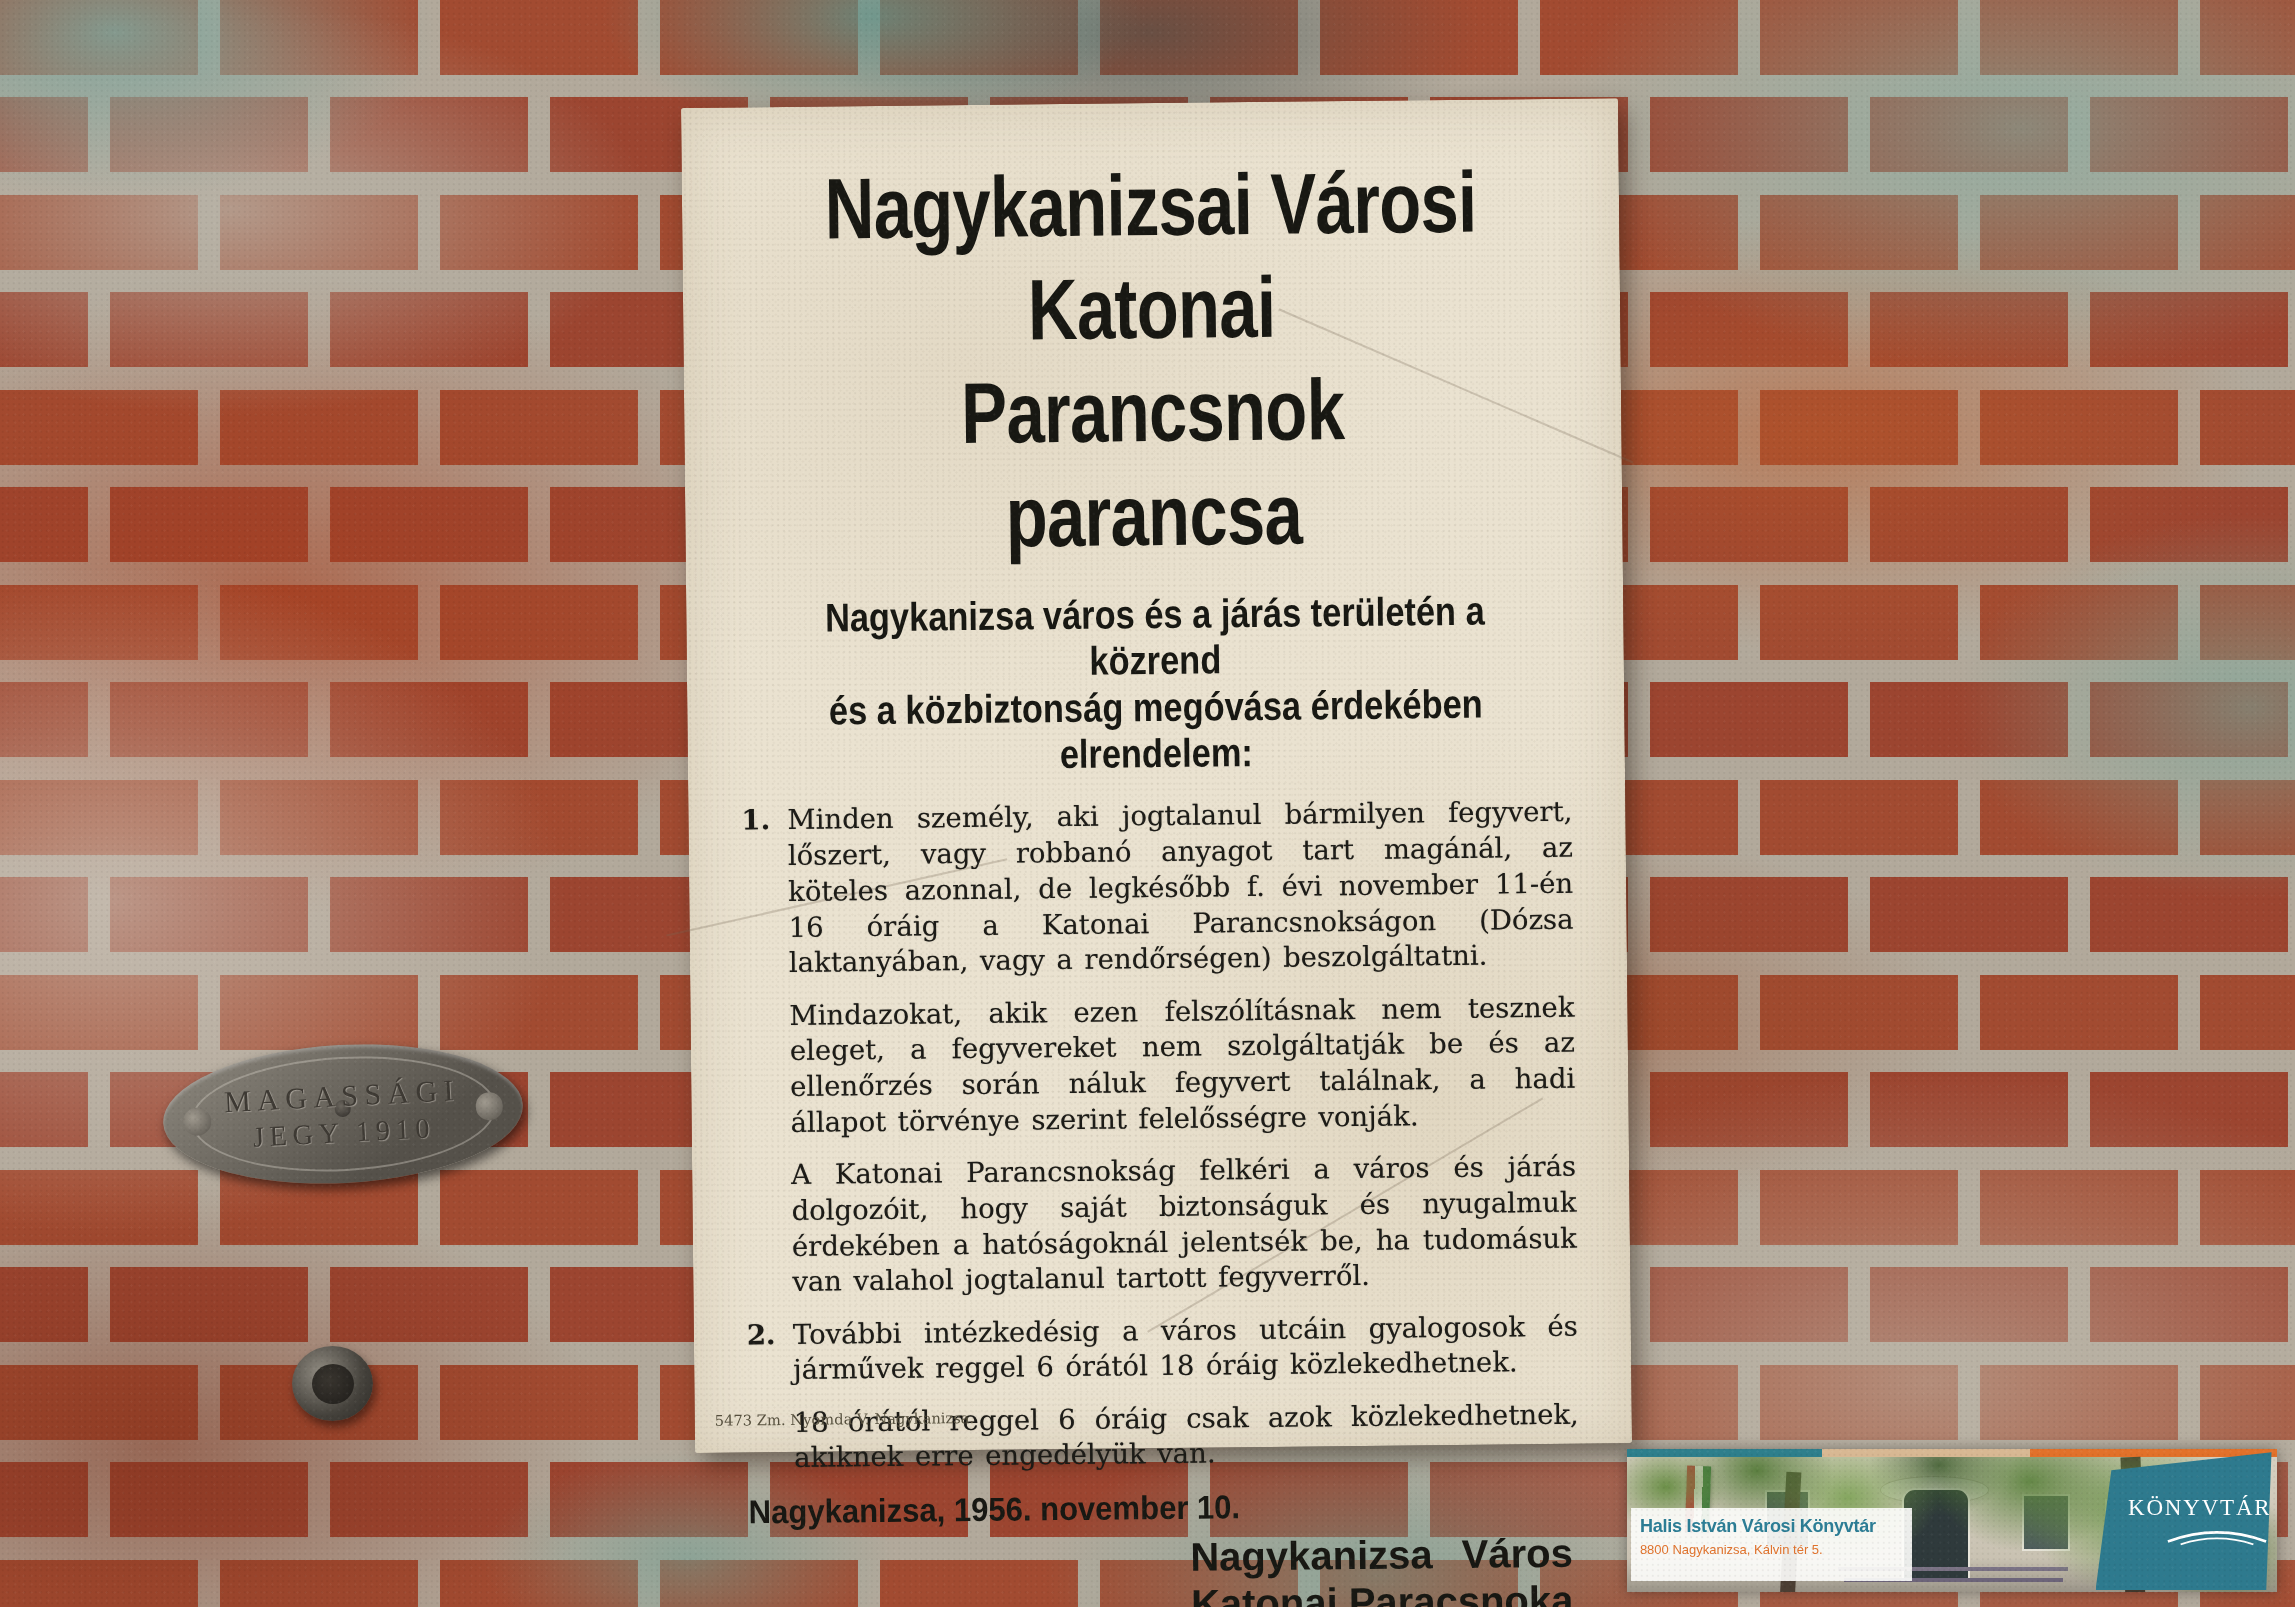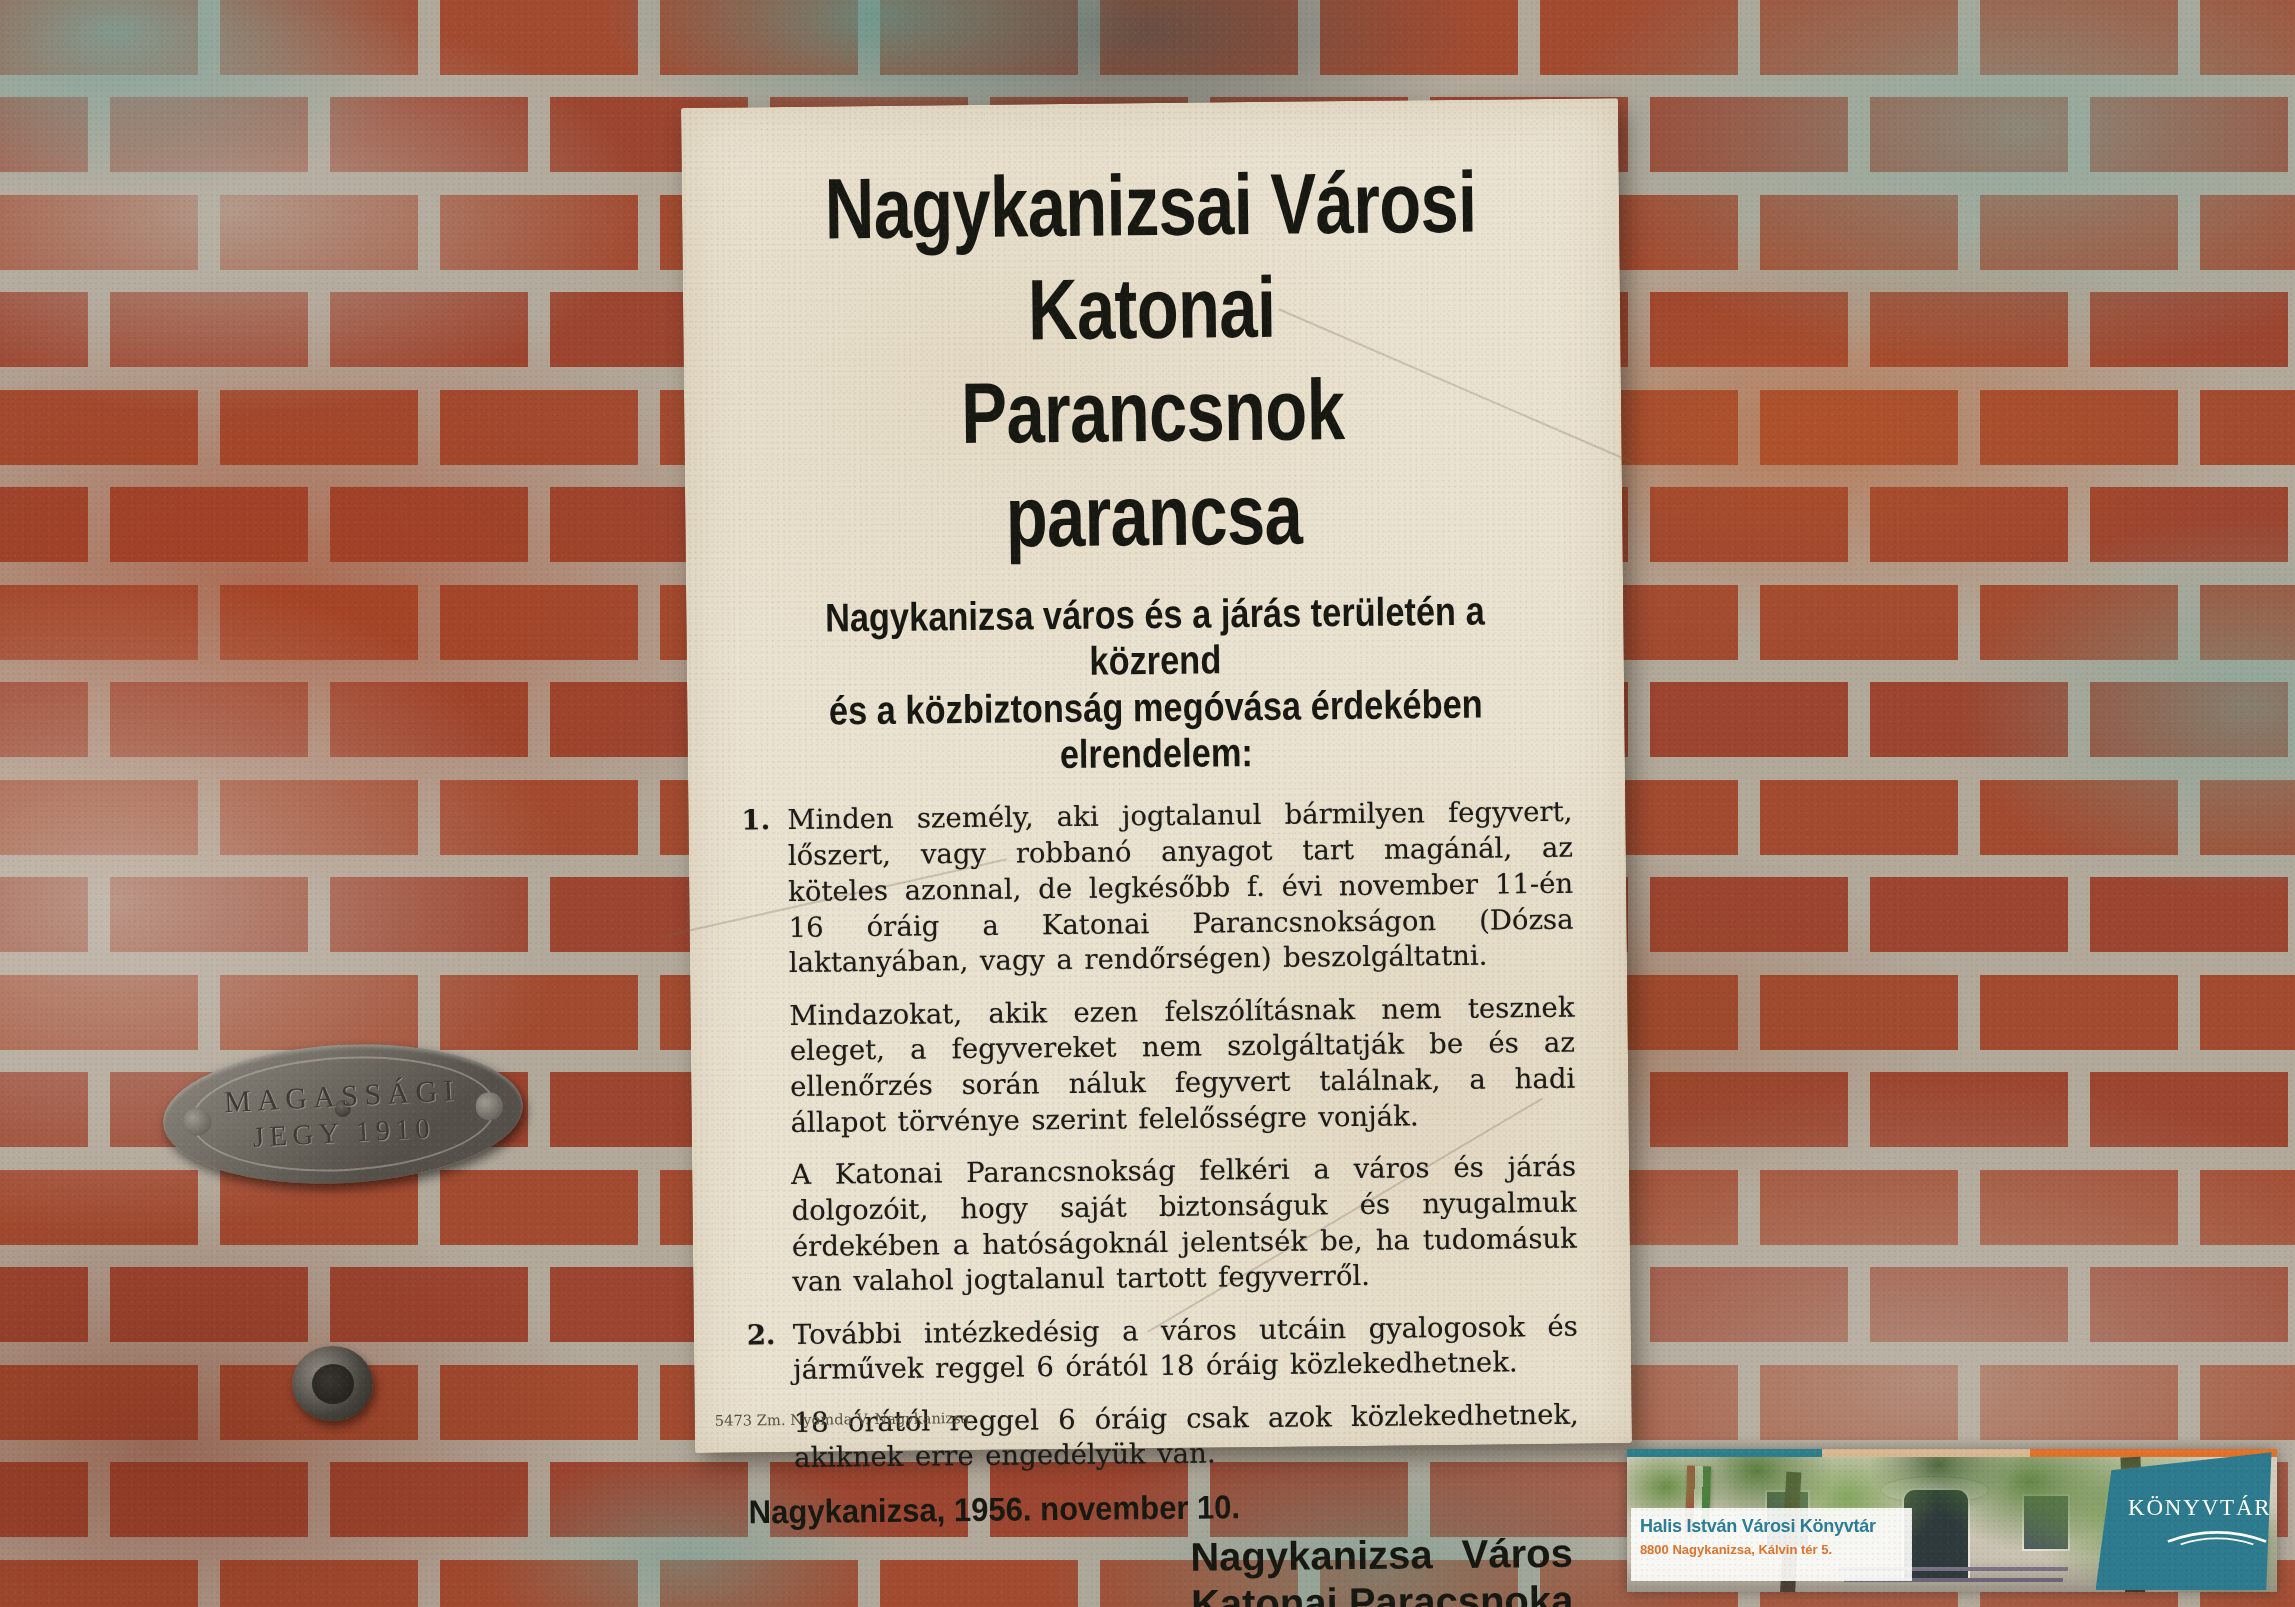--- a/index.html
+++ b/index.html
@@ -132,21 +132,21 @@
       radial-gradient(156px 119px at 78% 40%, rgba(108,150,72,.9), rgba(108,150,72,0) 70%),
       radial-gradient(110px 83px at 92% 70%, rgba(70,104,46,.85), rgba(70,104,46,0) 70%),
       radial-gradient(101px 73px at 48% 6%,  rgba(57,89,42,.85),  rgba(57,89,42,0) 70%);}
   .bp-flag{position:absolute;left:59px;top:9.2px;width:24px;height:66px;transform:rotate(2deg);
     background:linear-gradient(90deg,#c23b3b 0 34%,#f0ece6 34% 67%,#417c42 67%);
     box-shadow:0.9px 1.8px 3.7px rgba(0,0,0,.3);}
   .banner-label{position:absolute;left:3.7px;top:59px;width:281px;height:73px;
     background:rgba(252,252,250,.92);padding:7.3px 9.2px;box-sizing:border-box;}
   .lib-name{font-size:19px;font-weight:bold;color:#2c7d95;letter-spacing:-0.3px;
     transform:scaleX(.95);transform-origin:0 50%;white-space:nowrap;}
-  .lib-addr{margin-top:4.6px;font-size:13px;font-weight:bold;color:#e0732d;}
+  .lib-addr{margin-top:4.6px;font-size:13px;font-weight:normal;color:#e0732d;}
   .banner-badge{position:absolute;right:5.5px;bottom:1.8px;width:176px;height:138px;
     background:#2e7a8e;clip-path:polygon(9% 13%,100% 0%,97% 100%,0% 100%);
     display:flex;flex-direction:column;align-items:flex-end;justify-content:center;gap:5.5px;}
   .badge-text{font-family:"Liberation Serif",serif;font-size:23px;color:#fff;
     letter-spacing:1.8px;}
 </style>
 </head>
 <body>
 
 <div class="page">

